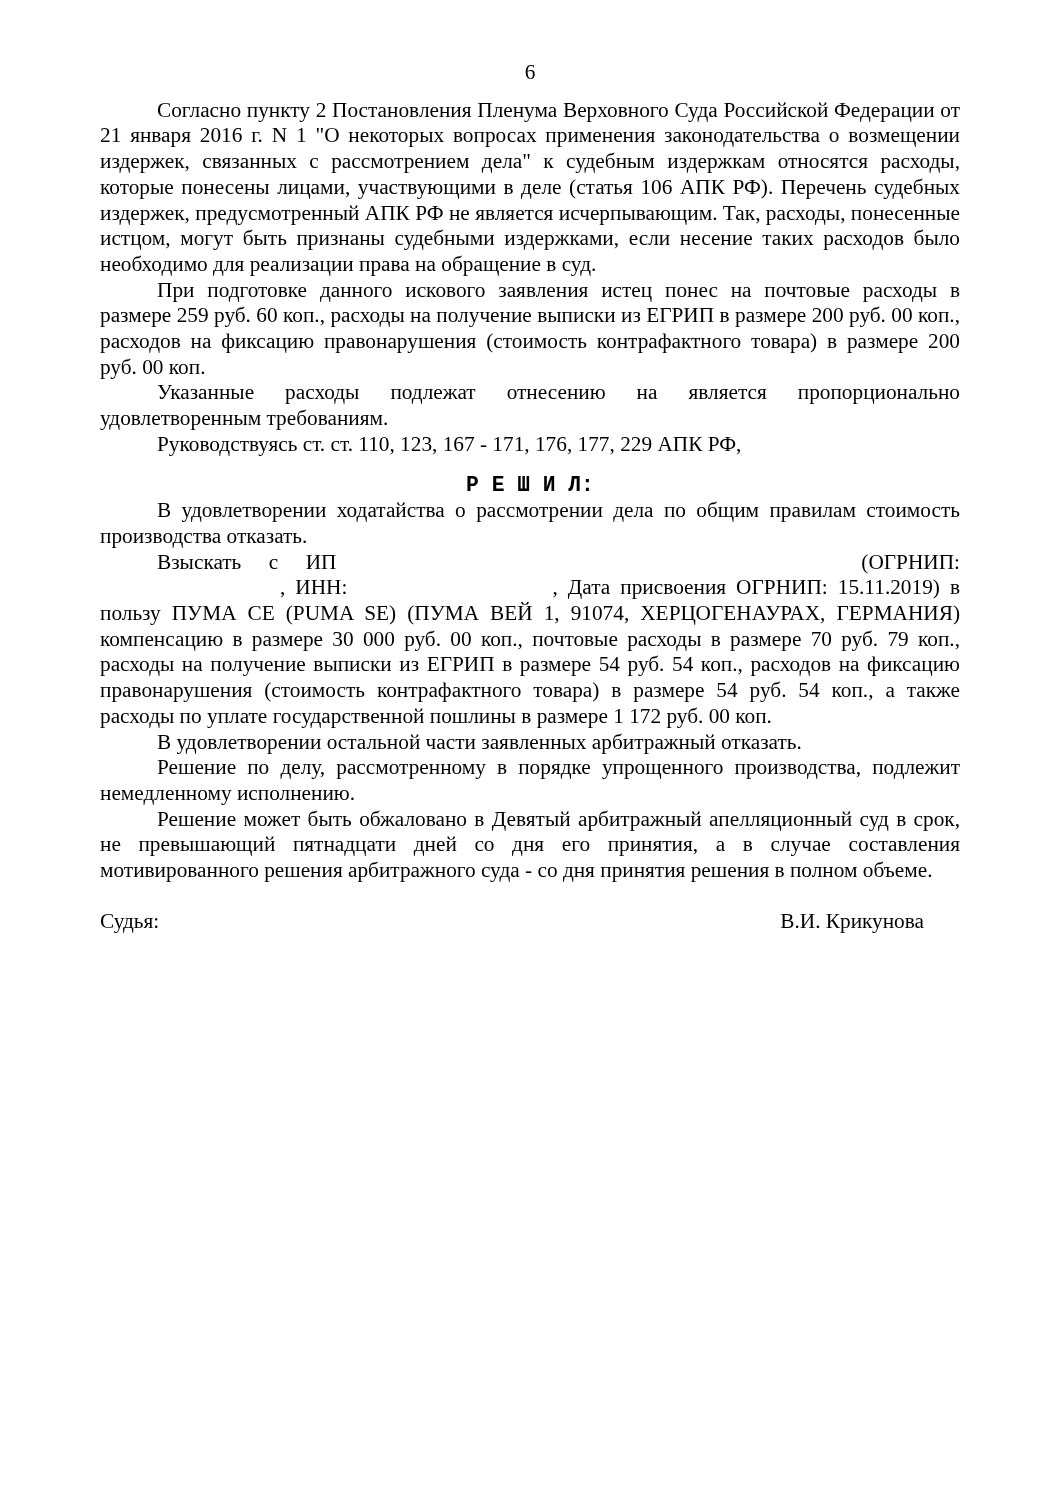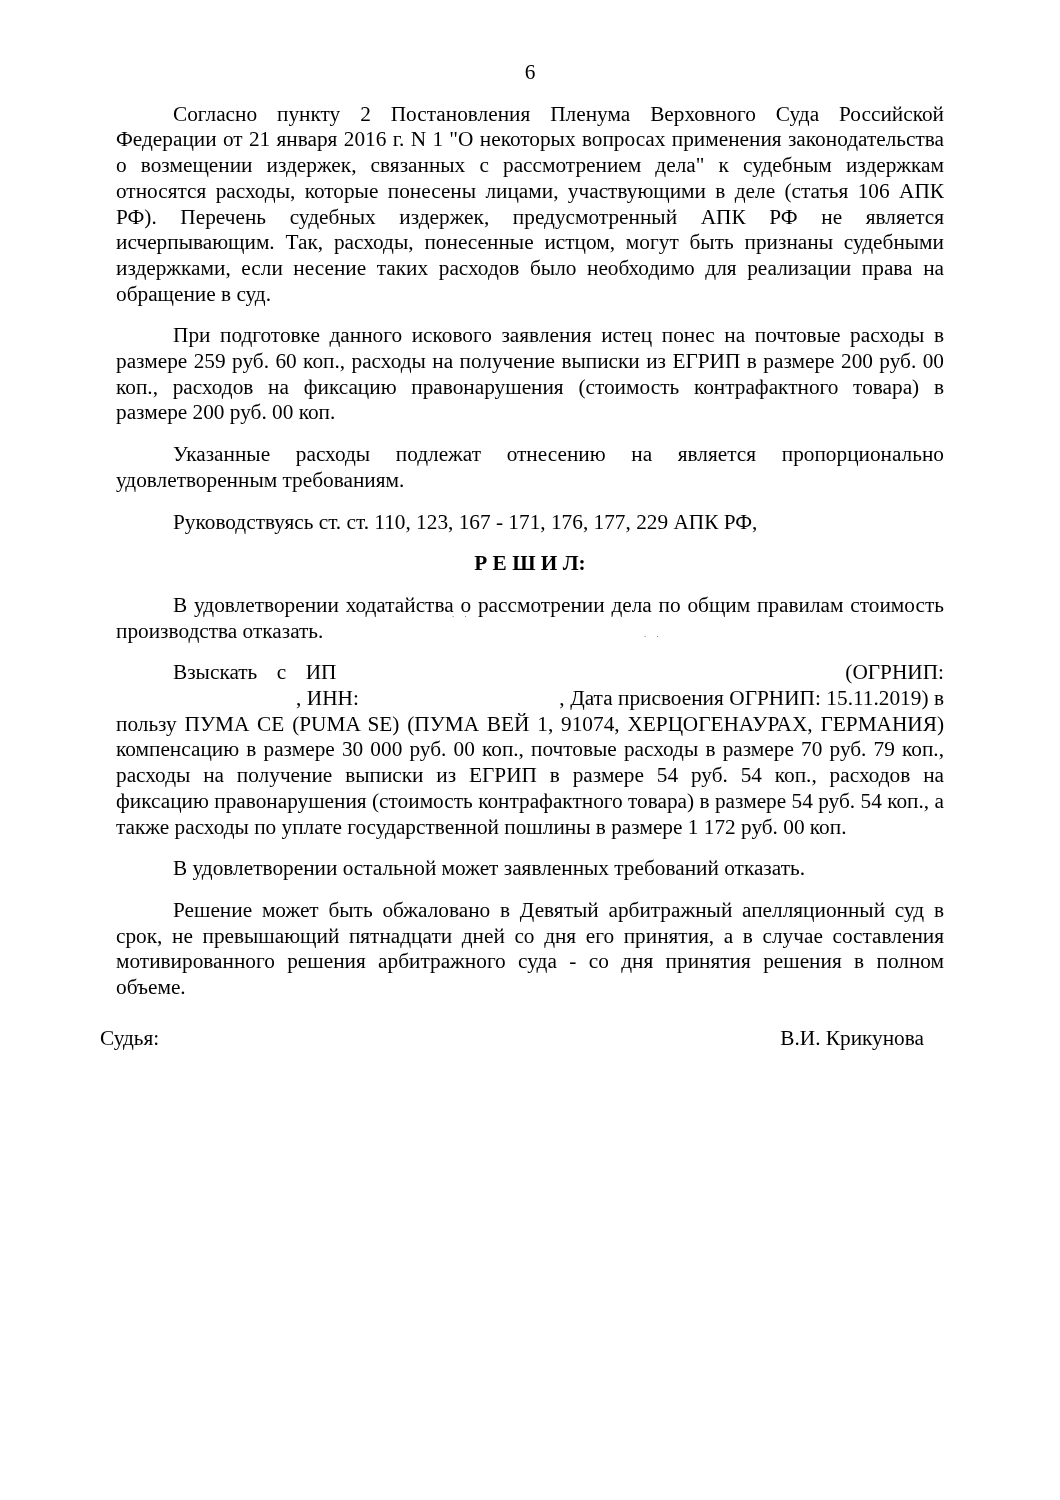--- a/index.html
+++ b/index.html
@@ -14,31 +14,32 @@
     font-family: "Liberation Serif", "DejaVu Serif", serif;
     font-size: 21.3px;
     line-height: 25.7px;
     overflow: hidden;
   }
   .page-number {
     text-align: center;
     margin: 0 0 12px 0;
   }
   p.para {
-    margin: 16px;
+    margin: 0;
     text-align: justify;
     text-indent: 57px;
     font-family: Liberation Serif, serif;
   }
   .heading {
     margin: 15px 0 0 0;
     text-align: center;
     font-weight: bold;
     font-size: 21.3px;
     line-height: 25.7px;
+    font-family: Liberation Mono, monospace;
   }
   .gap { display: inline-block; height: 1px; }
   .gap-name { width: 470px; }
   .gap-num  { width: 180px; }
   .gap-inn  { width: 195px; }
   .signature {
     display: flex;
     justify-content: space-between;
     margin-top: 25px;
     align-items: flex-end;
@@ -65,21 +66,22 @@
   <p class="para">При подготовке данного искового заявления истец понес на почтовые расходы в размере 259 руб. 60 коп., расходы на получение выписки из ЕГРИП в размере 200 руб. 00 коп., расходов на фиксацию правонарушения (стоимость контрафактного товара) в размере 200 руб. 00 коп.</p>
   <p class="para">Указанные расходы подлежат отнесению на является пропорционально удовлетворенным требованиям.</p>
   <p class="para">Руководствуясь ст. ст. 110, 123, 167 - 171, 176, 177, 229 АПК РФ,</p>
 
   <h2 class="heading">Р Е Ш И Л:</h2>
 
   <p class="para">В удовлетворении ходатайства о рассмотрении дела по общим правилам стоимость производства отказать.</p>
 
   <p class="para"><span>Взыскать с ИП</span> <span class="gap gap-name"></span> <span>(ОГРНИП:</span> <span class="gap gap-num"></span><span>, ИНН:</span> <span class="gap gap-inn"></span><span>, Дата присвоения ОГРНИП: 15.11.2019) в пользу ПУМА СЕ (PUMA SE) (ПУМА ВЕЙ 1, 91074, ХЕРЦОГЕНАУРАХ, ГЕРМАНИЯ) компенсацию в размере 30&nbsp;000 руб. 00 коп., почтовые расходы в размере 70 руб. 79 коп., расходы на получение выписки из ЕГРИП в размере 54 руб. 54 коп., расходов на фиксацию правонарушения (стоимость контрафактного товара) в размере 54 руб. 54 коп., а также расходы по уплате государственной пошлины в размере 1&nbsp;172 руб. 00 коп.</span></p>
 
-  <p class="para">В удовлетворении остальной может заявленных требований отказать.</p>
+  <p class="para">В удовлетворении остальной части заявленных арбитражный отказать.</p>
+  <p class="para">Решение по делу, рассмотренному в порядке упрощенного производства, подлежит немедленному исполнению.</p>
   <p class="para">Решение может быть обжаловано в Девятый арбитражный апелляционный суд в срок, не превышающий пятнадцати дней со дня его принятия, а в случае составления мотивированного решения арбитражного суда - со дня принятия решения в полном объеме.</p>
 
   <div class="signature">
     <span>Судья:</span>
     <span class="judge-name">В.И. Крикунова</span>
   </div>
 
   <span class="artifact artifact-1">. .</span>
   <span class="artifact artifact-2">. .</span>
 

